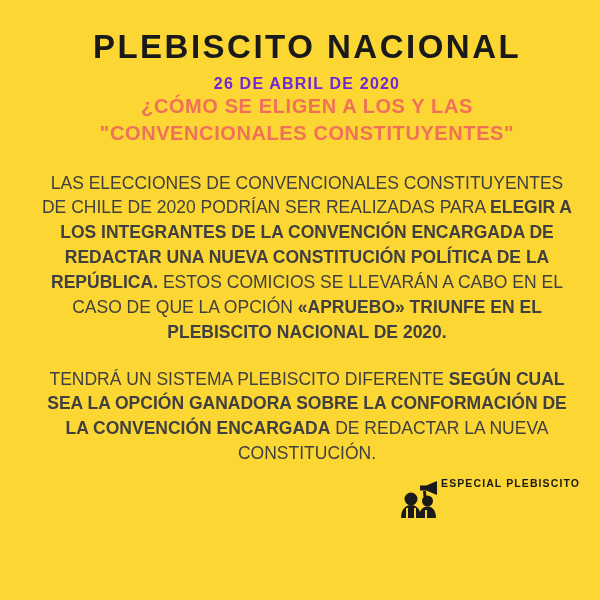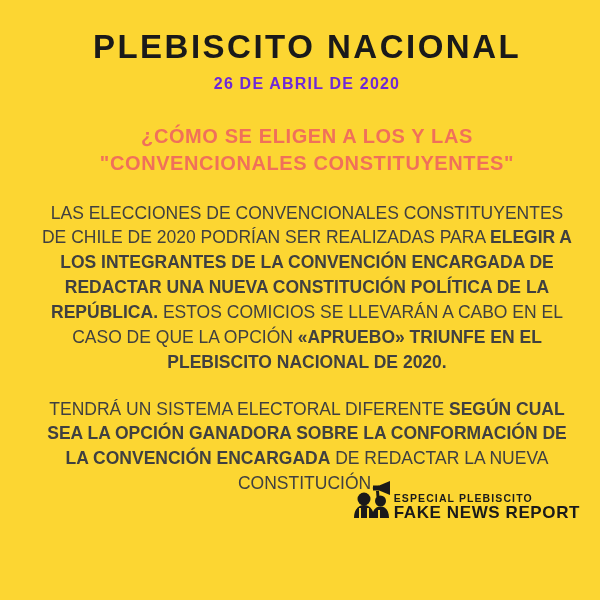--- a/index.html
+++ b/index.html
@@ -34,21 +34,20 @@
   }
   .subtitle {
     font-size: 16px;
     font-weight: bold;
     letter-spacing: 1.2px;
     color: #6d28d9;
     text-align: center;
     margin-top: 10px;
   }
   .question {
-    margin-top: 30px;
     color: #F0705A;
     font-size: 20px;
     font-weight: bold;
     letter-spacing: 0.6px;
     text-align: center;
     line-height: 1.35;
     max-width: 520px;
   }
   .body-block {
     margin-top: 24px;
@@ -62,21 +61,21 @@
     margin-top: 22px;
   }
   .b {
     font-weight: bold;
   }
   .footer {
     position: absolute;
     right: 20px;
     bottom: 18px;
     display: flex;
-    align-items: flex-end;
+    align-items: flex-start;
   }
   .footer-logo {
     width: 46px;
     height: 44px;
     flex: 0 0 auto;
   }
   .footer-text {
     display: flex;
     flex-direction: column;
     justify-content: center;
@@ -107,36 +106,35 @@
   <div class="question">
     <div>¿CÓMO SE ELIGEN A LOS Y LAS</div>
     <div>"CONVENCIONALES CONSTITUYENTES"</div>
   </div>
 
   <div class="body-block">
     <span>LAS ELECCIONES DE CONVENCIONALES CONSTITUYENTES DE CHILE DE 2020 PODRÍAN SER REALIZADAS PARA </span><span class="b">ELEGIR A LOS INTEGRANTES DE LA CONVENCIÓN ENCARGADA DE REDACTAR UNA NUEVA CONSTITUCIÓN POLÍTICA DE LA REPÚBLICA.</span><span> ESTOS COMICIOS SE LLEVARÁN A CABO EN EL CASO DE QUE LA OPCIÓN </span><span class="b">«APRUEBO» TRIUNFE EN EL PLEBISCITO NACIONAL DE 2020.</span>
   </div>
 
   <div class="body-block">
-    <span>TENDRÁ UN SISTEMA ELECTORAL DIFERENTE </span><span class="b">SEGÚN CUAL SEA LA OPCIÓN GANADORA SOBRE LA CONFORMACIÓN DE LA CONVENCIÓN ENCARGADA</span><span> DE REDACTAR LA NUEVA CONSTITUCIÓN.</span>
+    <span>TENDRÁ UN SISTEMA PLEBISCITO DIFERENTE </span><span class="b">SEGÚN CUAL SEA LA OPCIÓN GANADORA SOBRE LA CONFORMACIÓN DE LA CONVENCIÓN ENCARGADA</span><span> DE REDACTAR LA NUEVA CONSTITUCIÓN.</span>
   </div>
 
   <div class="footer">
     <svg class="footer-logo" viewBox="0 0 46 44" aria-hidden="true">
       <rect x="0" y="0" width="46" height="44" fill="none"></rect>
       <path d="M6 40 C6 31 11 27 16 27 C21 27 26 31 26 40 Z" fill="#1A1A1A"></path>
       <circle cx="16" cy="21" r="6.5" fill="#1A1A1A"></circle>
       <path d="M24 40 C24 32 28 28.5 32.5 28.5 C37 28.5 41 32 41 40 Z" fill="#1A1A1A"></path>
       <circle cx="32.5" cy="23" r="5.5" fill="#1A1A1A"></circle>
       <path d="M30 8 L42 3 L42 17 L30 12 Z" fill="#1A1A1A"></path>
       <rect x="25" y="7.5" width="6" height="5" fill="#1A1A1A"></rect>
       <path d="M28 13 L31 13 L31.5 19 L28.5 19 Z" fill="#1A1A1A"></path>
       <rect x="11" y="30" width="2" height="10" fill="#FCD632"></rect>
       <rect x="19" y="30" width="2" height="10" fill="#FCD632"></rect>
       <rect x="30" y="32" width="2" height="8" fill="#FCD632"></rect>
     </svg>
     <div class="footer-text">
       <div class="footer-top">ESPECIAL PLEBISCITO</div>
-      <div class="footer-bottom">FAKE NEWS REPORT</div>
     </div>
   </div>
 
 </div>
 
 </body></html>

